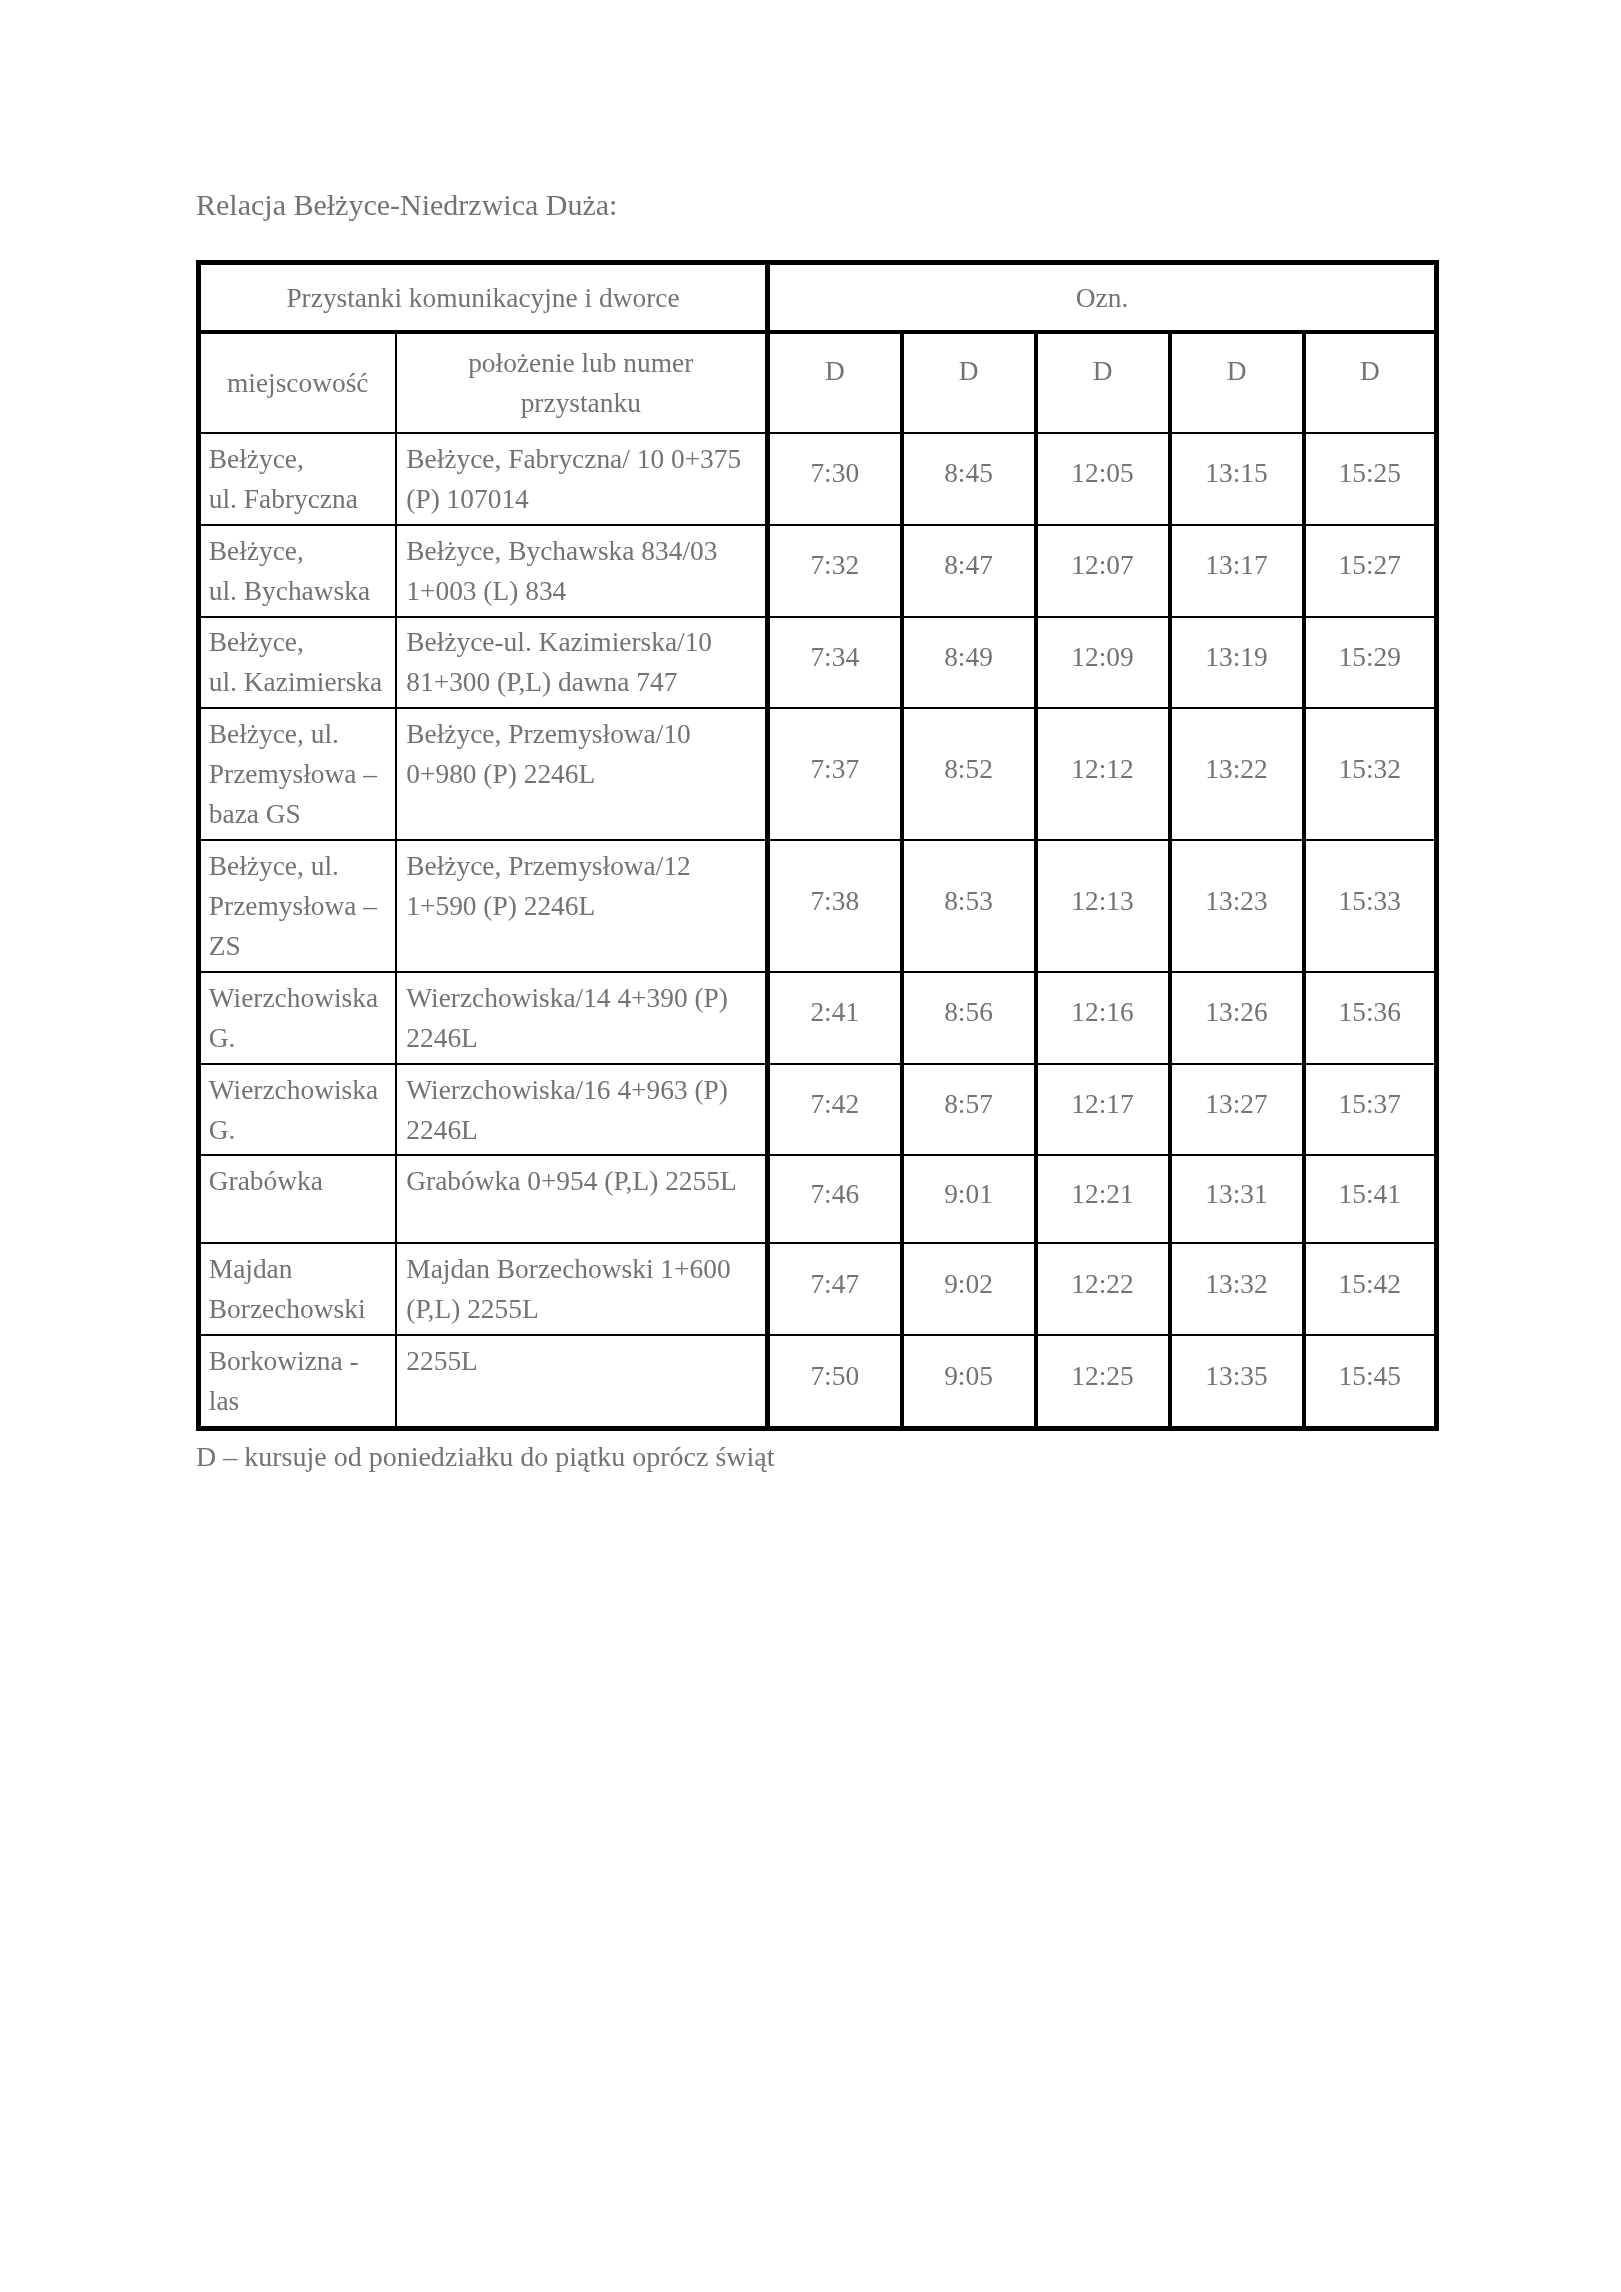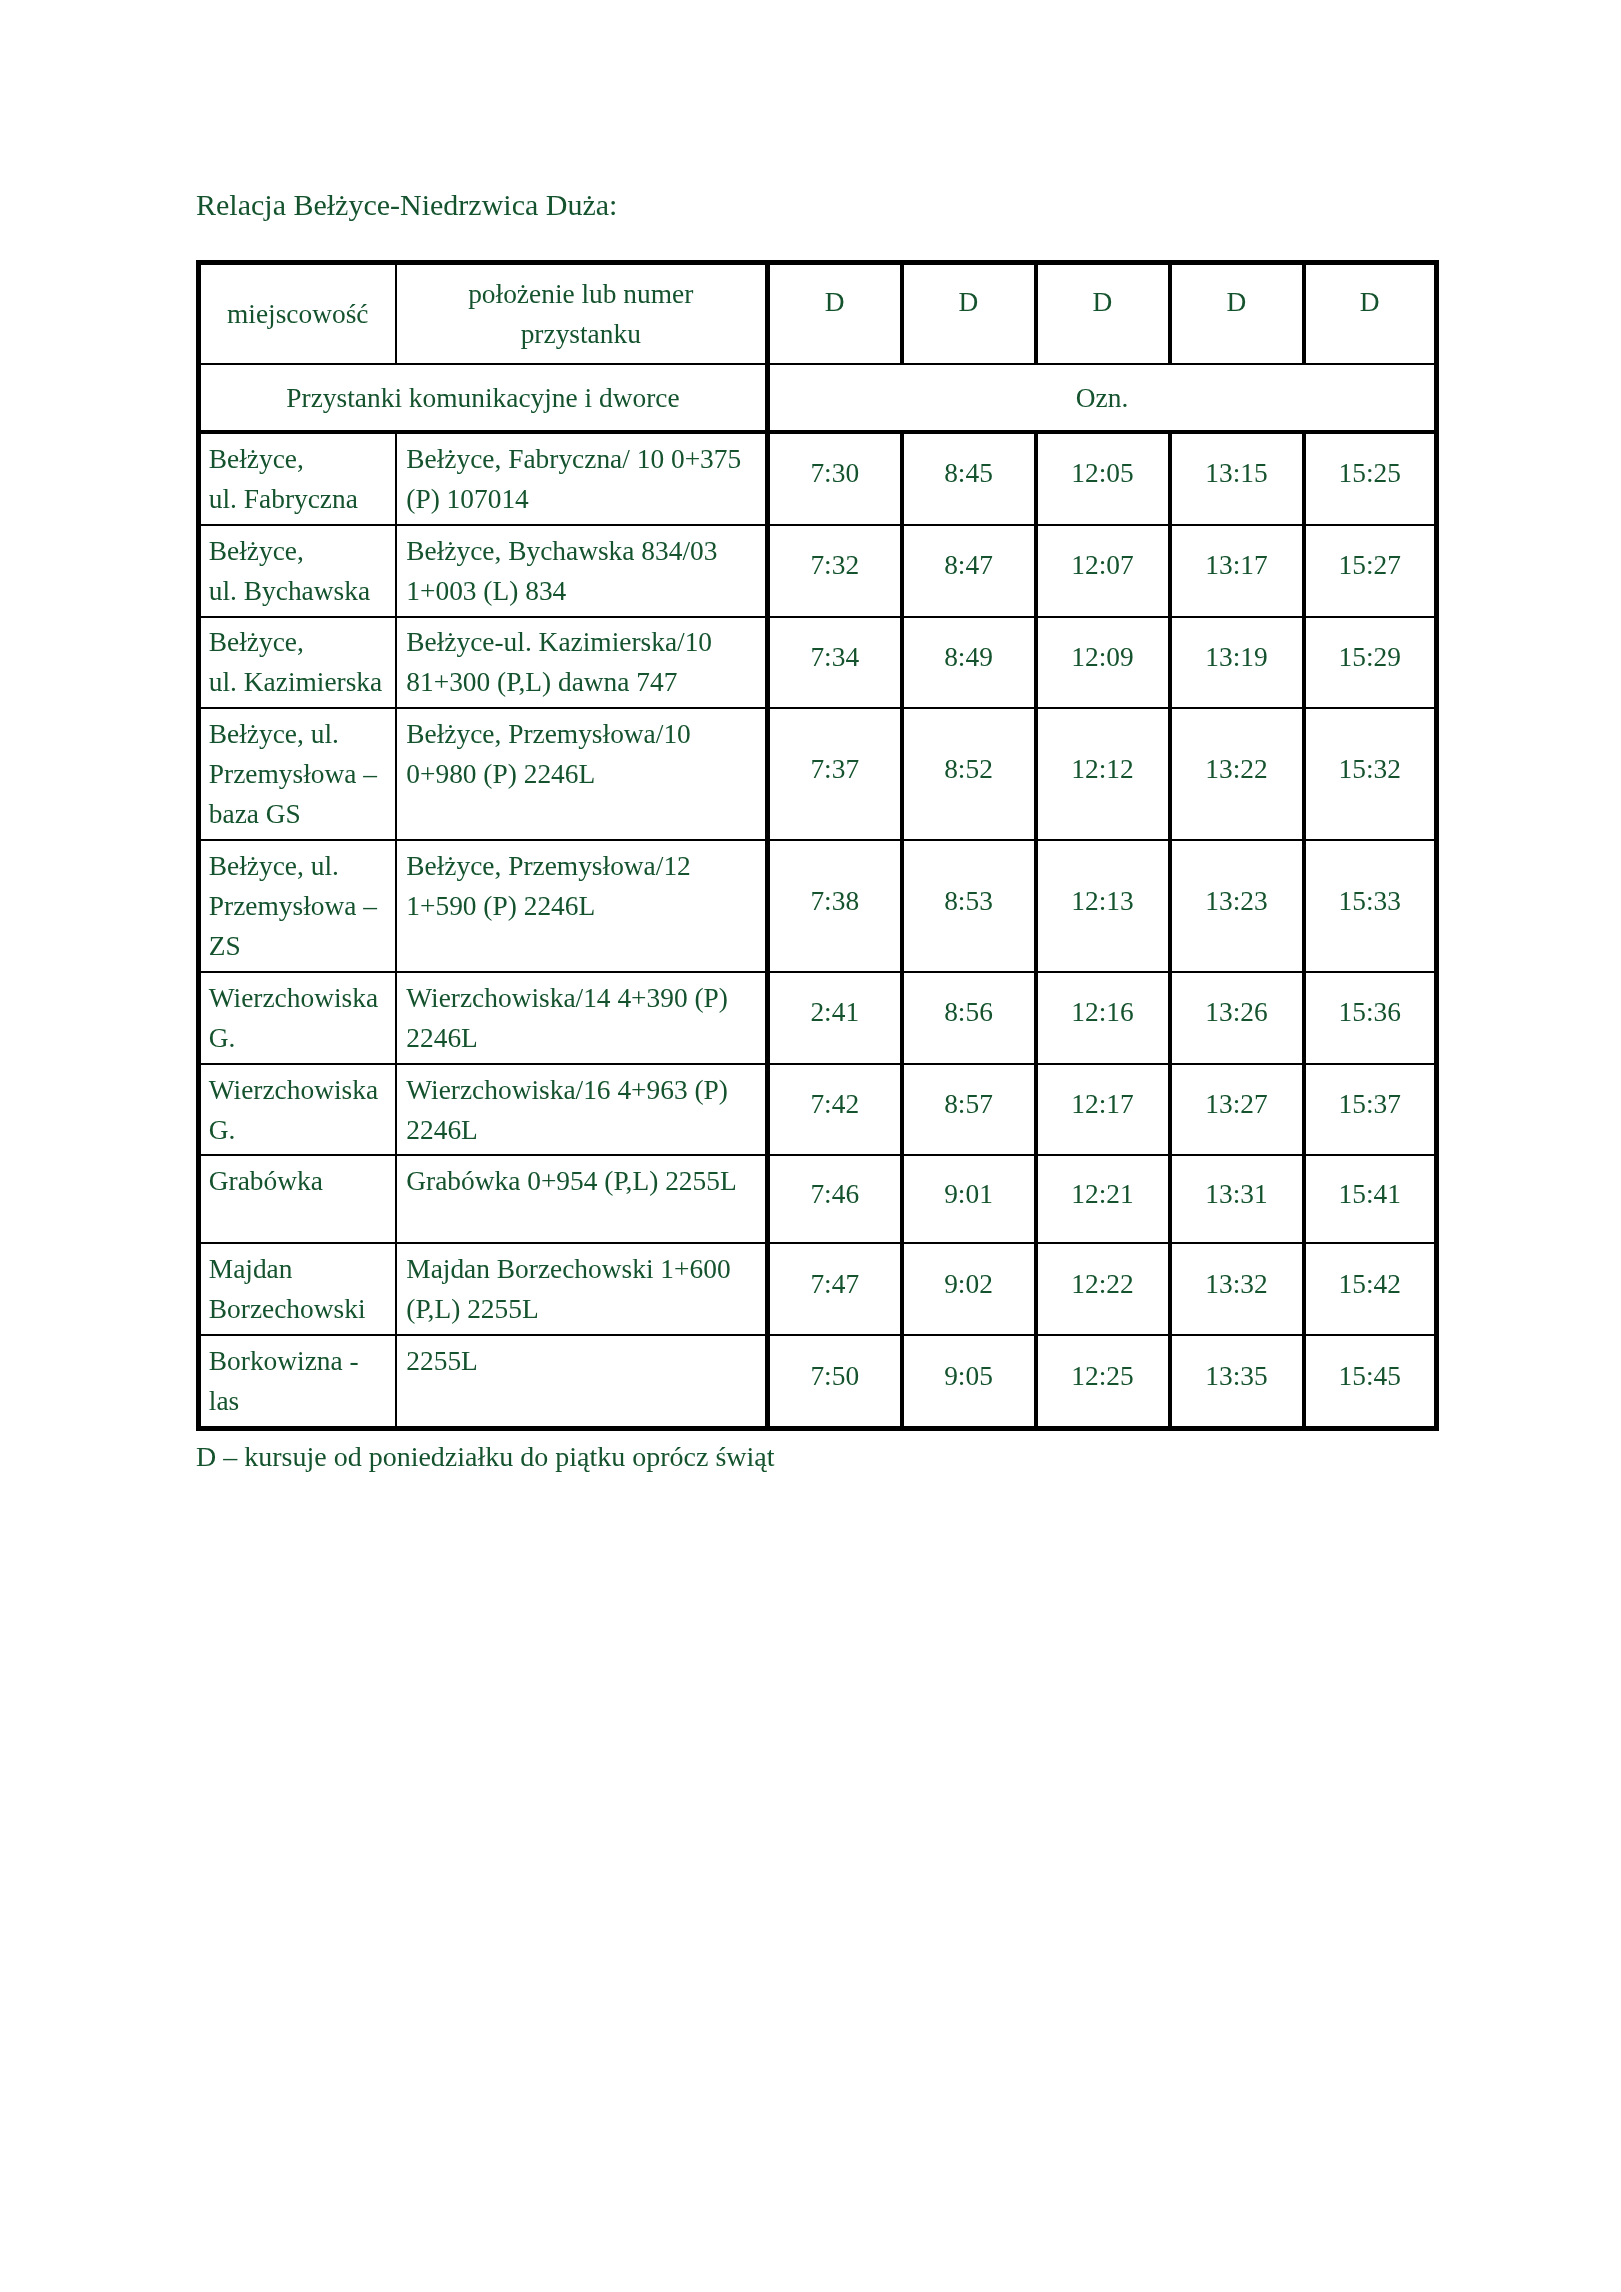--- a/index.html
+++ b/index.html
@@ -2,21 +2,21 @@
 <html><head>
 <meta charset="utf-8">
 <style>
   html, body { margin: 0; padding: 0; background: #888; }
   .page {
     position: relative;
     width: 1621px;
     height: 2293px;
     margin: 0 auto;
     background: #ffffff;
-    color: #14532d;
+    color: #737373;
     font-family: "Liberation Serif", "DejaVu Serif", serif;
     box-sizing: border-box;
     padding: 188px 0 0 196px;
   }
   .title {
     font-size: 30px;
     line-height: 33px;
     margin: 0 0 39px 0;
   }
   table.timetable {
@@ -100,35 +100,35 @@
     <colgroup>
       <col style="width:197px">
       <col style="width:372px">
       <col style="width:134px">
       <col style="width:134px">
       <col style="width:134px">
       <col style="width:134px">
       <col style="width:133px">
     </colgroup>
     <thead>
+      <tr>
+        <td colspan="2" class="hdr stops-hdr">Przystanki komunikacyjne i dworce</td>
+        <td colspan="5" class="hdr marks-hdr">Ozn.</td>
+      </tr>
       <tr id="subheader-row">
         <td class="sub town-sub">miejscowość</td>
         <td class="sub loc-sub">położenie lub numer
 przystanku</td>
 
       <td class="sub mark-cell">D</td>
           <td class="sub mark-cell">D</td>
           <td class="sub mark-cell">D</td>
           <td class="sub mark-cell">D</td>
           <td class="sub mark-cell">D</td>
         </tr>
-      <tr>
-        <td colspan="2" class="hdr stops-hdr">Przystanki komunikacyjne i dworce</td>
-        <td colspan="5" class="hdr marks-hdr">Ozn.</td>
-      </tr>
     </thead>
     <tbody id="rows">
 
     <tr>
           <td class="town">Bełżyce,
 ul. Fabryczna</td>
           <td class="location">Bełżyce, Fabryczna/ 10 0+375
 (P) 107014</td>
           <td class="time">7:30</td>
           <td class="time">8:45</td>

